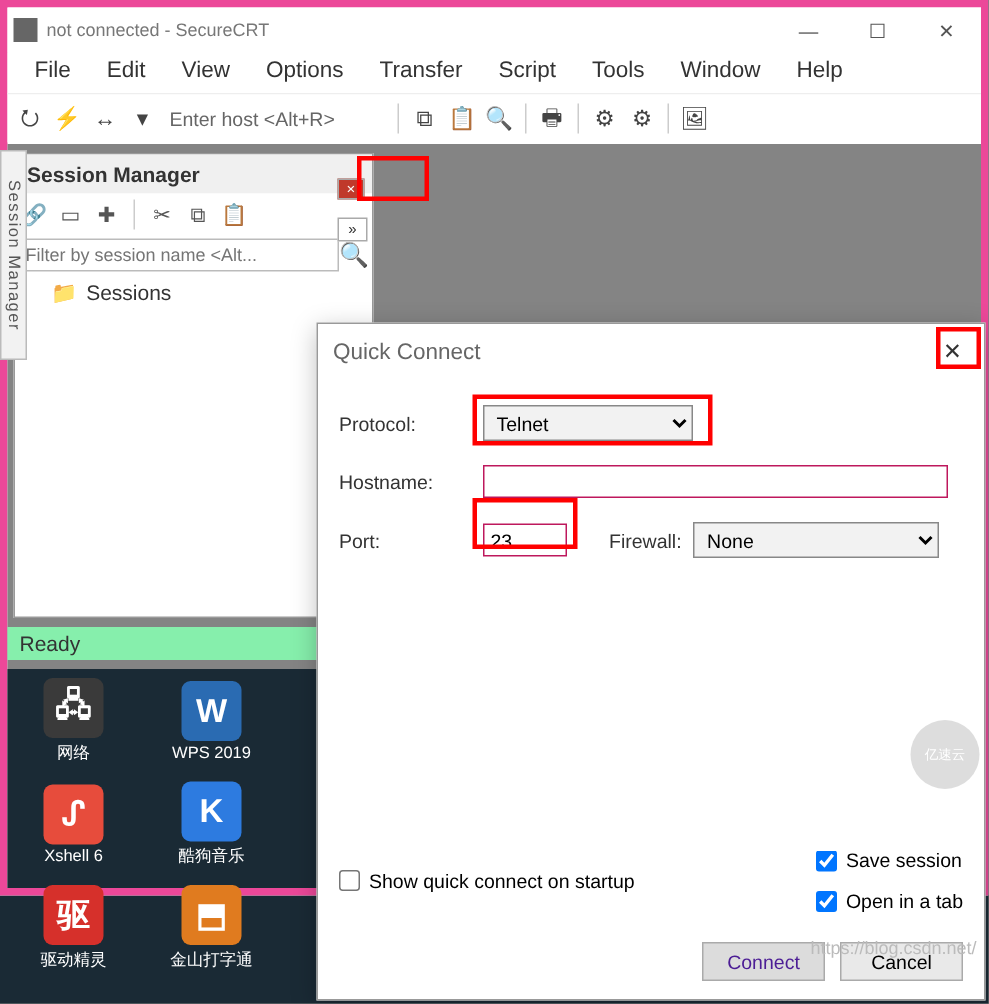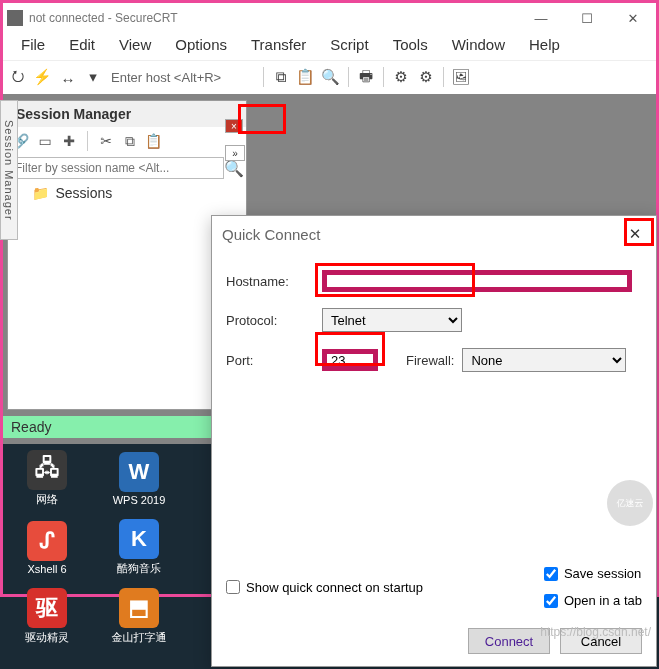--- a/index.html
+++ b/index.html
@@ -1,18 +1,18 @@
 <!DOCTYPE html>
 <html><head>
 <meta charset="utf-8">
 <style>
   * { box-sizing: border-box; margin: 0; padding: 0; font-family: "Segoe UI", Tahoma, sans-serif; }
   body { width: 659px; height: 669px; background: #1a2a35; overflow: hidden; position: relative; }
 
-  .window { position: absolute; left: 0; top: 0; width: 659px; height: 597px; background: #fff; border: 3px solid #ec4899; }
+  .window { position: absolute; left: 0; top: 0; width: 659px; height: 597px; background: #fff; border: 5px solid #ec4899; }
 
   
   .titlebar { height: 30px; display: flex; align-items: center; background: #fff; padding-left: 4px; }
   .titlebar .appicon { width: 16px; height: 16px; margin-right: 6px; background:#666; }
   .titlebar .title { font-size: 12px; color: #777; flex: 1; }
   .titlebar .winbtn { width: 46px; height: 30px; display:flex;align-items:center;justify-content:center;color:#555;font-size:13px; }
 
   .menubar { height: 28px; display:flex; align-items:flex-start; padding: 0 6px; background:#fff; border-bottom:1px solid #eee;}
   .menubar .menu { font-size: 15px; color:#333; padding: 3px 12px; }
 
@@ -57,21 +57,21 @@
   .desklbl { font-size:11px;color:#fff; text-align:center; white-space:nowrap;}
 
   
   .qc { position:absolute; left:211px; top:215px; width:446px; height:452px; background:#fff; border:1px solid #999; box-shadow:0 4px 16px rgba(0,0,0,0.25);}
   .qc-title { height:36px; display:flex;align-items:center; padding:0 10px; font-size:15px; color:#666;}
   .qc-close { margin-left:auto; width:22px;height:22px;display:flex;align-items:center;justify-content:center;color:#333;}
   .qc-body { padding:18px 14px 6px 14px; font-size:13px; color:#333; display:flex;flex-direction:column; gap:16px;}
   .qc-row { display:flex; align-items:center; gap:8px;}
   .qc-row label { width:88px; }
   .qc select { height:24px; border:1px solid #888; background:#f2f2f2; font-size:13px; padding:0 4px;}
-  .qc input[type=text] { height:22px; border:5px solid #be185d; font-size:13px; padding:0 4px; background:#fff;}
+  .qc input[type=text] { height:22px; border:1px solid #be185d; font-size:13px; padding:0 4px; background:#fff;}
   .qc-footer { position:absolute; left:14px; right:14px; bottom:12px;}
   .qc-opts { display:flex; justify-content:space-between; align-items:center; font-size:13px;}
   .qc-col { display:flex;flex-direction:column;gap:12px;}
   .qc-btns { display:flex; gap:10px; justify-content:flex-end; margin-top:20px;}
   .qc button { width:82px; height:26px; border:1px solid #aaa; background:#e9e9e9; font-size:13px;}
   .qc button.primary{background:#dcdcdc;color:#4c1d95;}
   .cb { display:flex;align-items:center;gap:6px;}
   .cb input{width:14px;height:14px;}
 
   .watermark{position:absolute;right:8px;bottom:30px;font-size:12px;color:#bbb;pointer-events:none;}
@@ -191,28 +191,28 @@
   <div class="auxbtn more">»</div>
 </div>
 
 <div class="qc">
   <div class="qc-title">
     <span>Quick Connect</span>
     <div class="qc-close">✕</div>
   </div>
   <div class="qc-body">
     <div class="qc-row">
-      <label>Hostname:</label>
-      <input type="text" style="width: 310px;" value="">
-    </div>
-    <div class="qc-row">
       <label>Protocol:</label>
       <select style="width:140px">
         <option>Telnet</option>
       </select>
+    </div>
+    <div class="qc-row">
+      <label>Hostname:</label>
+      <input type="text" style="width: 310px;" value="">
     </div>
     <div class="qc-row">
       <label>Port:</label>
       <input type="text" style="width: 56px;" value="23">
       <label style="width:auto;margin-left:20px">Firewall:</label>
       <select style="width:164px">
         <option>None</option>
       </select>
     </div>
   </div>

